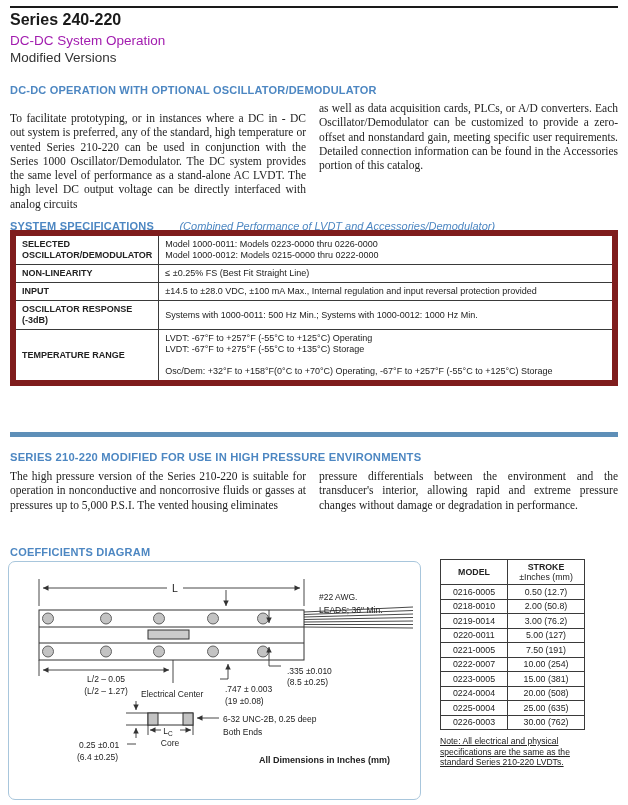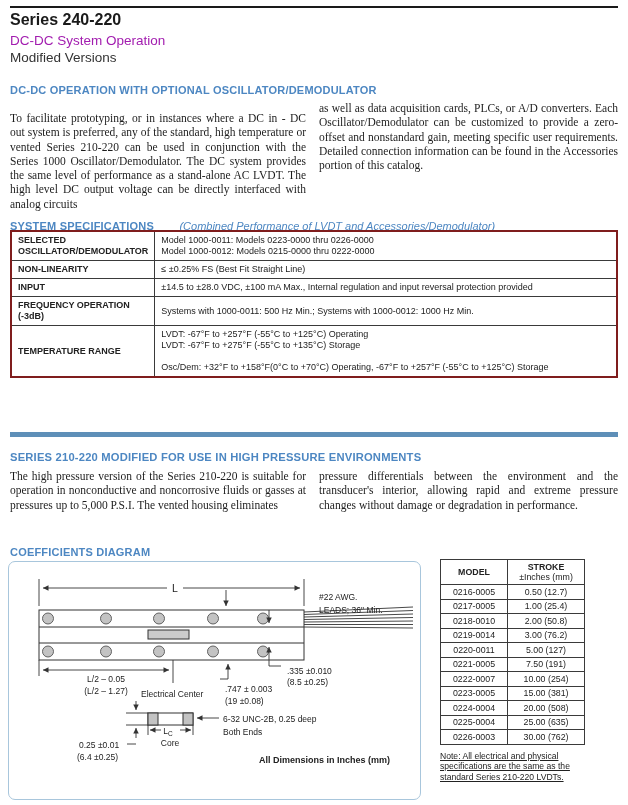--- a/index.html
+++ b/index.html
@@ -12,21 +12,21 @@
   .subtitle2{left:10px;top:50px;font-size:13.5px;color:#333;}
   .blue-head{font-size:11px;font-weight:bold;color:#4d87c2;letter-spacing:.2px;margin:0;}
   .s1-head{left:10px;top:84px;}
   .col{font-family:"Liberation Serif",serif;font-size:11.5px;line-height:14.3px;
        text-align:justify;margin:0;color:#1d1d1d;}
   .s1-left{left:10px;top:101px;width:296px;margin-top:10px;}
   .s1-right{left:319px;top:101px;width:299px;}
   .spec-headrow{left:10px;top:216px;white-space:nowrap;}
   .spec-note{font-size:11px;font-style:italic;color:#4d87c2;margin-left:21px;font-weight:normal;}
   .spec-table{left:10px;top:230px;width:608px;border-collapse:collapse;
-              border:2px solid #7f1d1d;}
+              border:6px solid #7f1d1d;}
   .spec-table td{border:1px solid #3a3a3a;font-size:9px;line-height:11px;
                  padding:3px 6px;vertical-align:middle;white-space:pre-line;}
   .spec-table td.spec-label{width:122px;font-weight:bold;}
   .blue-bar{left:10px;top:432px;width:608px;height:5px;background:#5e8fb8;}
   .s2-head{left:10px;top:451px;font-size:11.2px;}
   .s2-left{left:10px;top:469px;width:296px;}
   .s2-right{left:319px;top:469px;width:299px;}
   .diag-head{left:10px;top:546px;}
   .diag-box{left:8px;top:561px;width:411px;height:237px;border:1.5px solid #a8c6dc;
             border-radius:7px;}
@@ -72,21 +72,21 @@
         </tr>
         <tr>
           <td class="spec-label">NON-LINEARITY</td>
           <td class="spec-value">≤ ±0.25% FS (Best Fit Straight Line)</td>
         </tr>
         <tr>
           <td class="spec-label">INPUT</td>
           <td class="spec-value">±14.5 to ±28.0 VDC, ±100 mA Max., Internal regulation and input reversal protection provided</td>
         </tr>
         <tr>
-          <td class="spec-label">FREQUENCY OPERATION (-3dB)</td>
+          <td class="spec-label">OSCILLATOR RESPONSE (-3dB)</td>
           <td class="spec-value">Systems with 1000-0011: 500 Hz Min.; Systems with 1000-0012: 1000 Hz Min.</td>
         </tr>
         <tr>
           <td class="spec-label">TEMPERATURE RANGE</td>
           <td class="spec-value">LVDT: -67°F to +257°F (-55°C to +125°C) Operating
 LVDT: -67°F to +275°F (-55°C to +135°C) Storage
 
 Osc/Dem: +32°F to +158°F(0°C to +70°C) Operating, -67°F to +257°F (-55°C to +125°C) Storage</td>
         </tr>
       </tbody>
@@ -202,24 +202,20 @@
             <div class="sub">±Inches (mm)</div>
           </th>
         </tr>
       </thead>
       <tbody>
           <tr>
             <td class="model">0216-0005</td>
             <td class="stroke">0.50 (12.7)</td>
           </tr>
           <tr>
-            <td class="model">0217-0005</td>
-            <td class="stroke">1.00 (25.4)</td>
-          </tr>
-          <tr>
             <td class="model">0218-0010</td>
             <td class="stroke">2.00 (50.8)</td>
           </tr>
           <tr>
             <td class="model">0219-0014</td>
             <td class="stroke">3.00 (76.2)</td>
           </tr>
           <tr>
             <td class="model">0220-0011</td>
             <td class="stroke">5.00 (127)</td>

